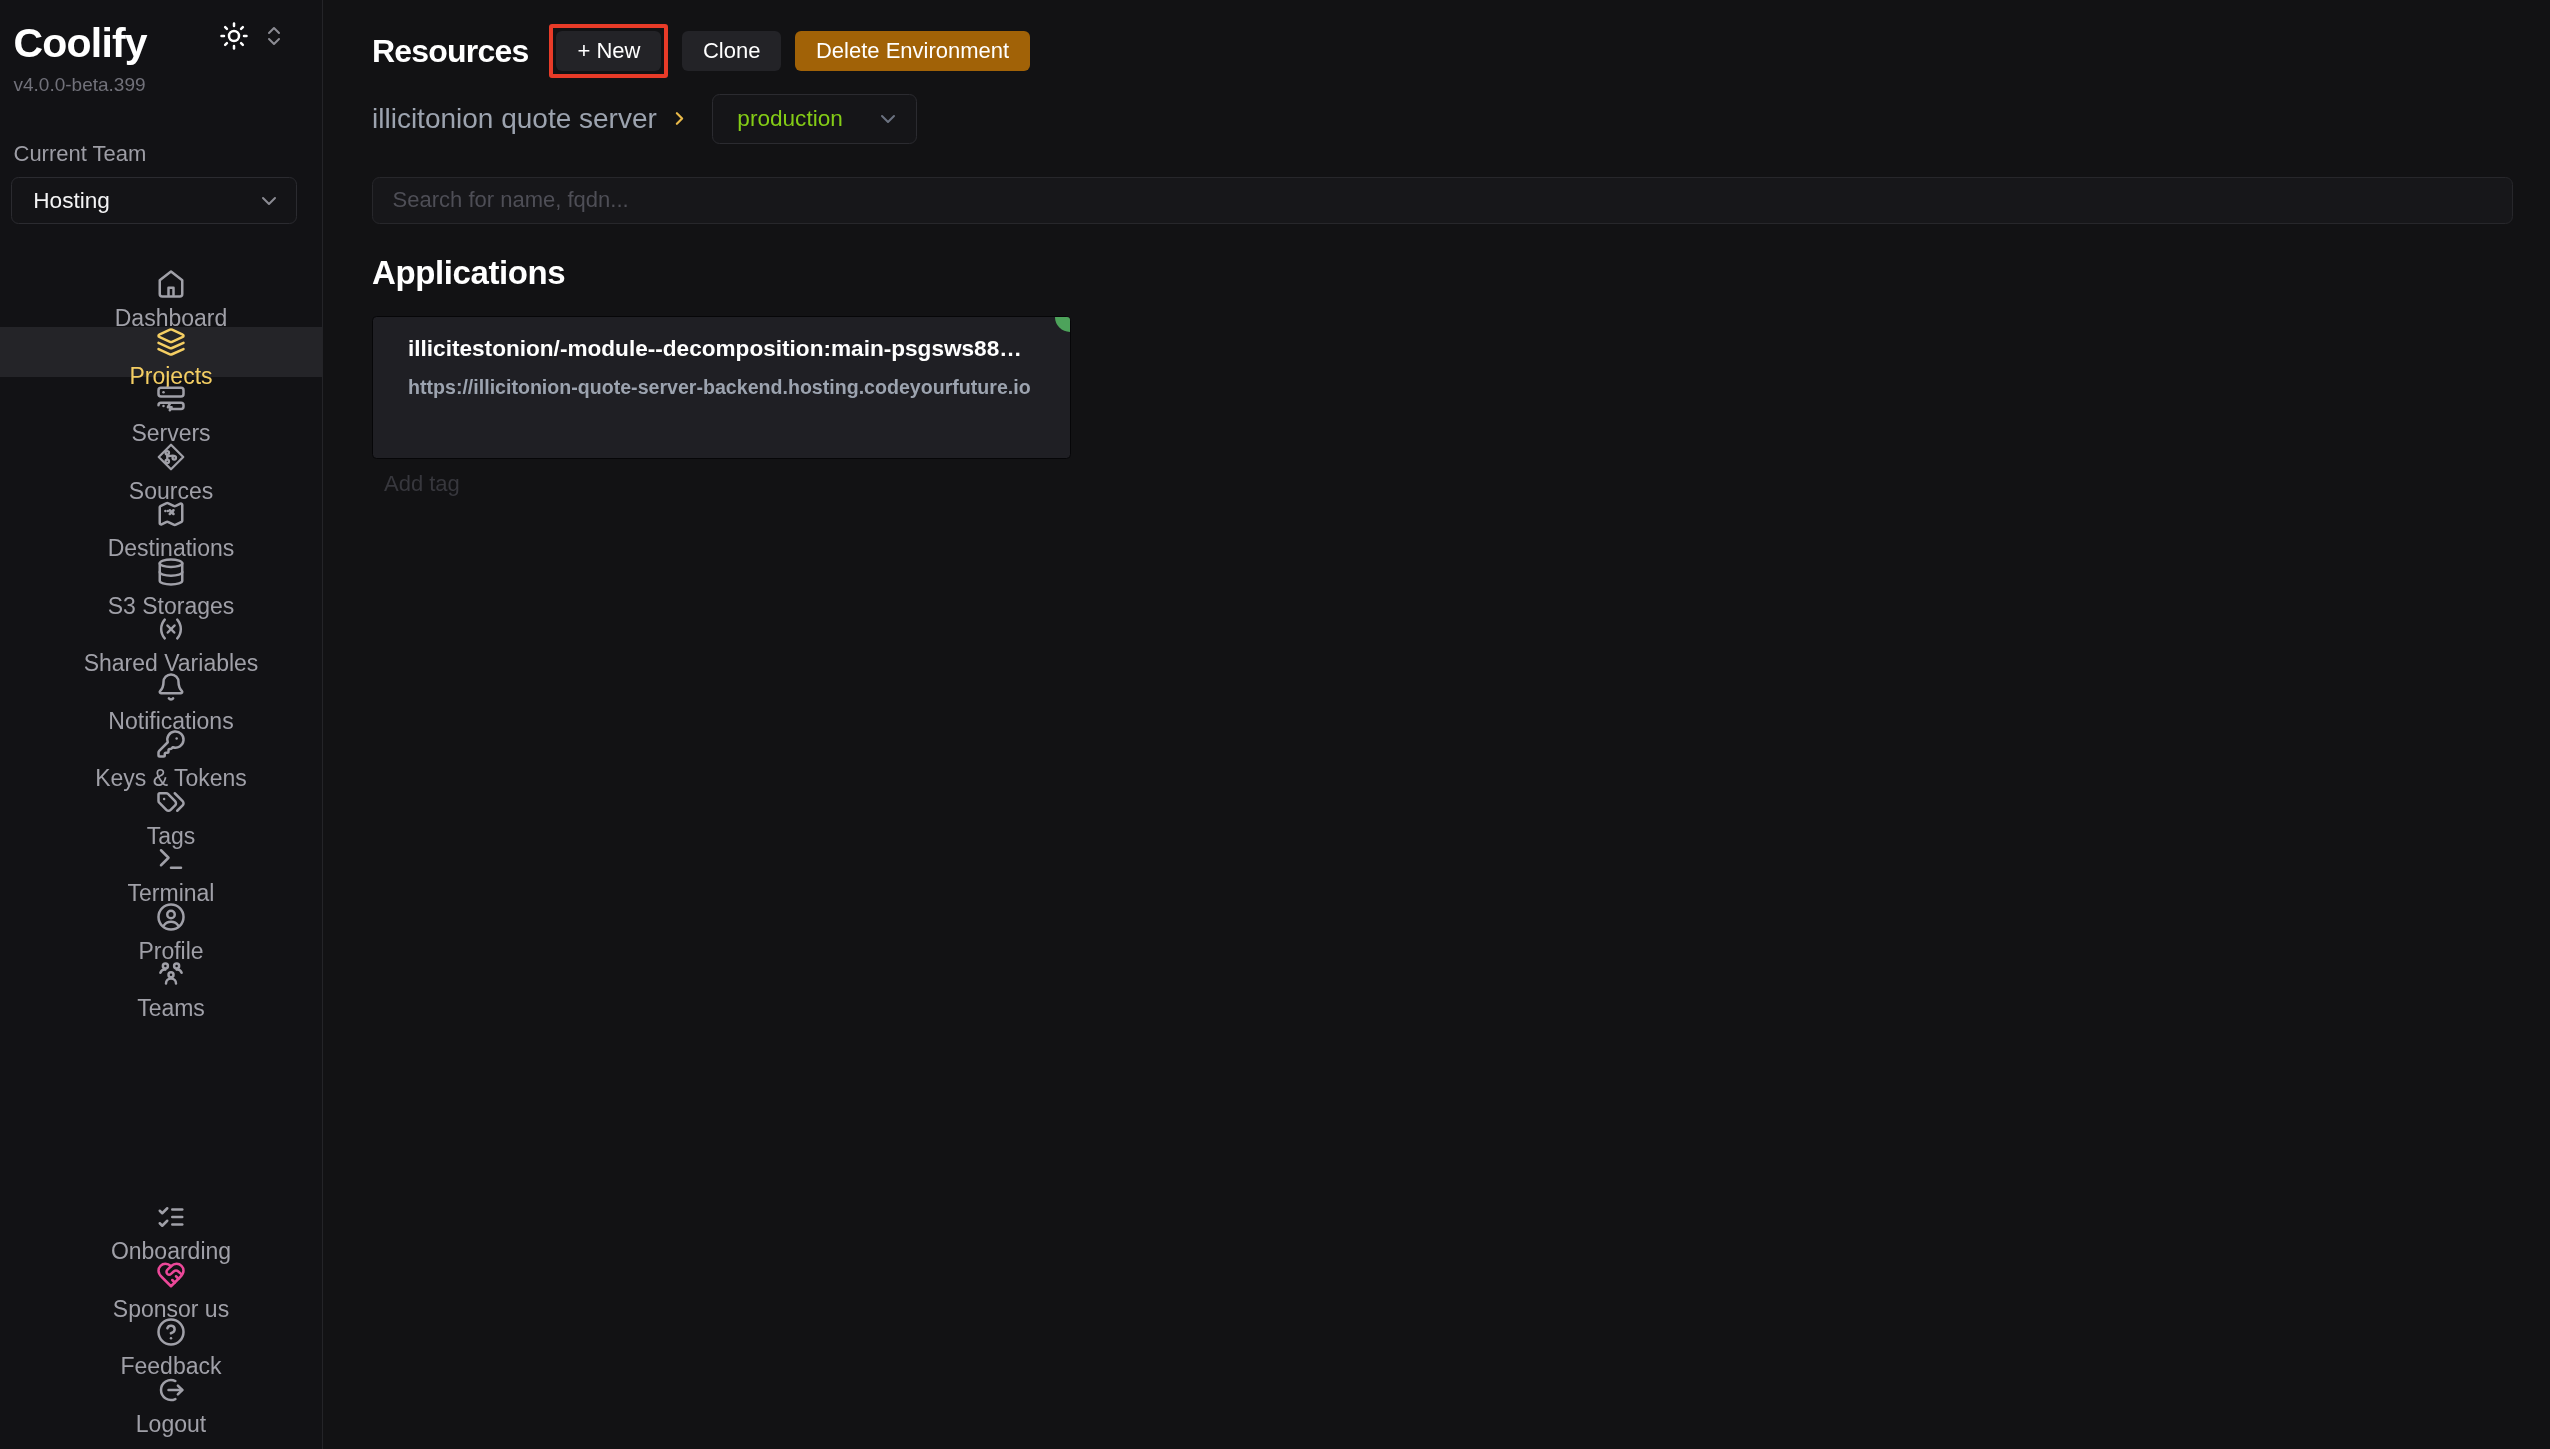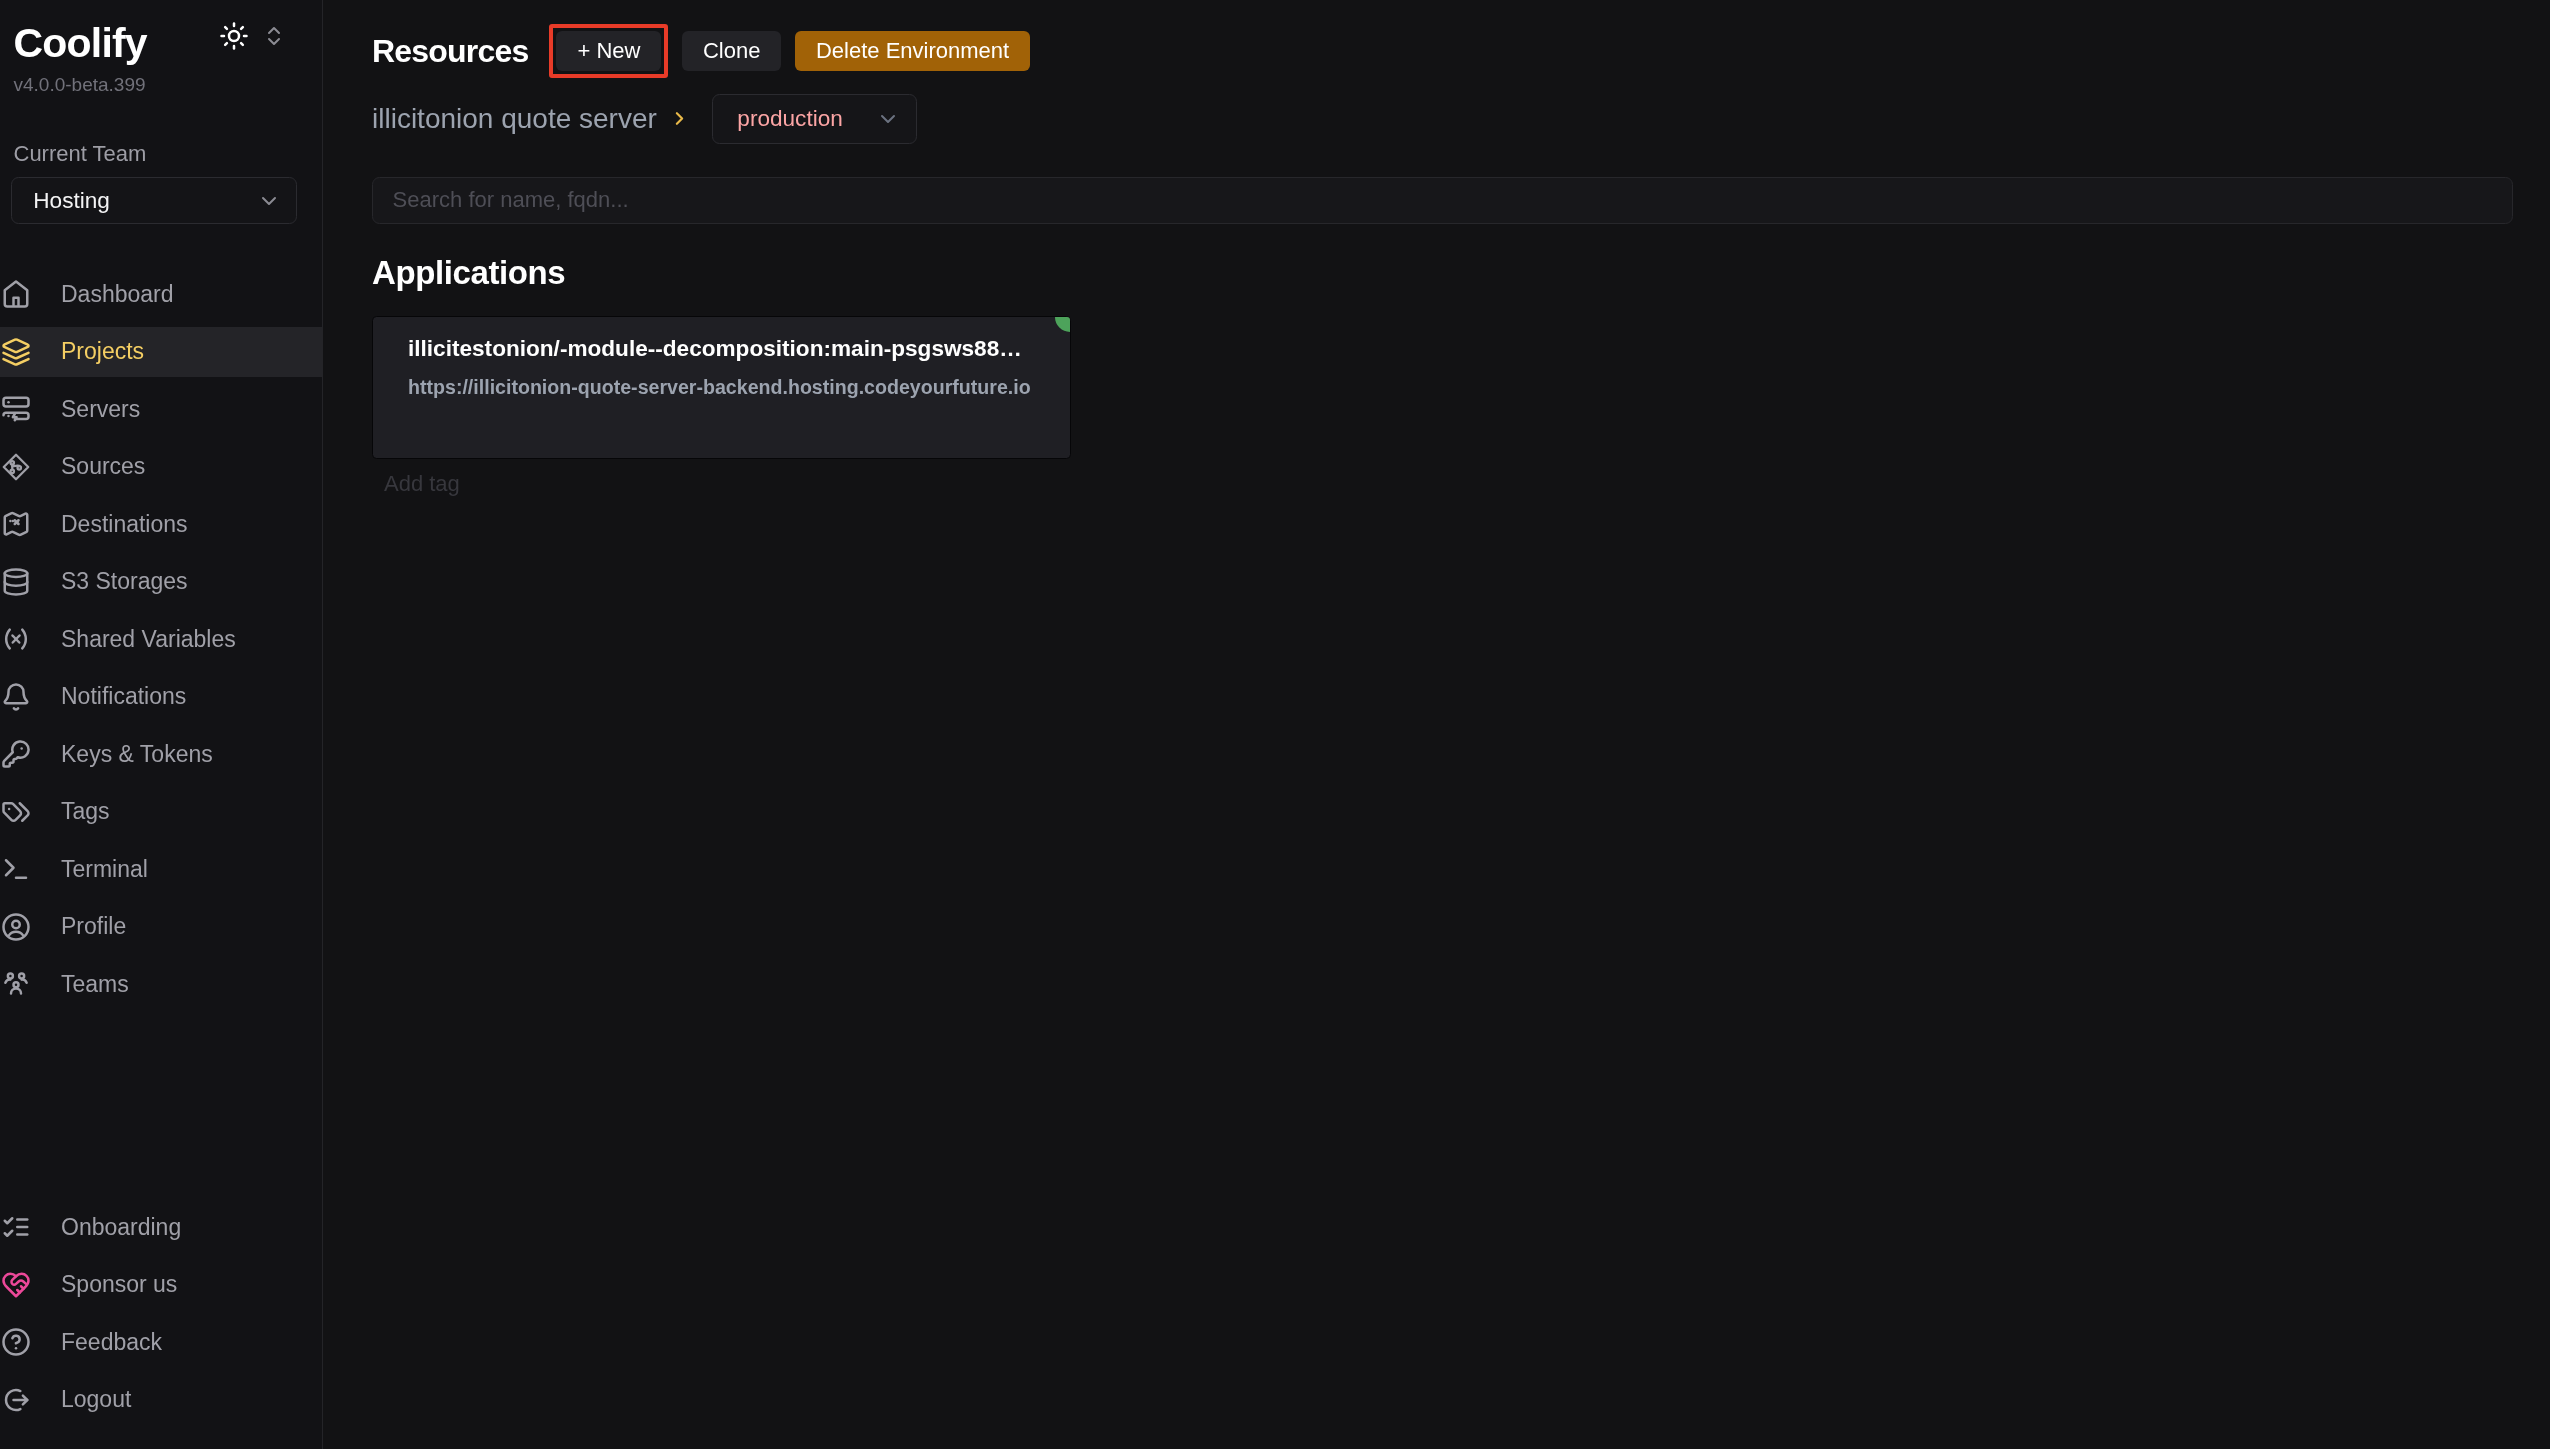--- a/index.html
+++ b/index.html
@@ -17,21 +17,21 @@
   .icon svg{width:100%;height:100%;display:block;}
   .icon-sm{width:24px;height:24px;}
   .version{padding-left:13.5px;margin-top:7.5px;font-size:19px;color:#71717a;}
   .team-label{padding-left:13.5px;margin-top:45px;font-size:22px;color:#9d9da5;}
   .team-select{margin:10.5px 0 0 11.3px;width:286px;height:47px;border:1.5px solid #2b2b30;
                border-radius:7.5px;display:flex;align-items:center;justify-content:space-between;
                padding:0 15px 0 21px;box-sizing:border-box;background:#141417;
                font-size:22.6px;color:#f4f4f5;cursor:pointer;}
   .nav{margin-top:45px;}
   .nav-item{display:flex;align-items:center;height:50px;margin-bottom:7.5px;
-            padding-left:1px;gap:30px;font-size:23px;color:#a0a0a8;cursor:pointer;}
+            padding-left:20px;gap:6px;font-size:23px;color:#a0a0a8;cursor:pointer;flex-direction:column;}
   .nav-item.active{background:#242428;color:#f4ce63;}
   .nav-item .icon{color:#a0a0a8;}
   .nav-item.active .icon{color:#f4ce63;}
   .nav-item .icon.pink{color:#ec4899;}
   .spacer{flex:1;}
 
   
   .main{position:absolute;left:324px;top:0;right:0;bottom:0;
         padding:22.6px 37px 0 48px;box-sizing:border-box;}
   .header-row{display:flex;align-items:center;gap:13.5px;}
@@ -41,21 +41,21 @@
        cursor:pointer;white-space:nowrap;}
   .btn-danger{background:#a16207;}
   .highlight-wrap{border:4.5px solid #e83b28;padding:3px;border-radius:3px;
                   display:inline-flex;margin:-7.5px 0;}
   .breadcrumb-row{margin-top:15px;display:flex;align-items:center;gap:12px;}
   .crumb-project{font-size:28px;color:#9ca3af;}
   .crumb-chevron{width:21px;height:21px;color:#e9b949;}
   .crumb-chevron svg{width:100%;height:100%;display:block;}
   .env-select{width:205px;height:50px;border:1.5px solid #2b2b30;border-radius:7.5px;
               background:#151518;display:flex;align-items:center;justify-content:space-between;
-              padding:0 16.6px 0 24px;box-sizing:border-box;font-size:22.6px;color:#fca5a5;
+              padding:0 16.6px 0 24px;box-sizing:border-box;font-size:22.6px;color:#84cc16;
               margin-left:10.5px;cursor:pointer;}
   .search-row{margin-top:33px;}
   .search-input{width:100%;height:47px;background:#17171a;border:1.5px solid #27272b;
                 border-radius:7.5px;box-sizing:border-box;padding:0 19.6px;font-size:22px;
                 color:#14b8a6;font-family:inherit;outline:none;}
   .search-input::placeholder{color:#4e4e56;}
   .section-title{margin:30px 0 0 0;font-size:33px;font-weight:800;letter-spacing:-0.4px;}
   .app-card{margin-top:24px;width:699px;height:143px;background:#1f1f24;
             border:1.5px solid #060608;border-radius:4.5px;position:relative;
             padding:19.6px 30px 0 35px;box-sizing:border-box;cursor:pointer;}

